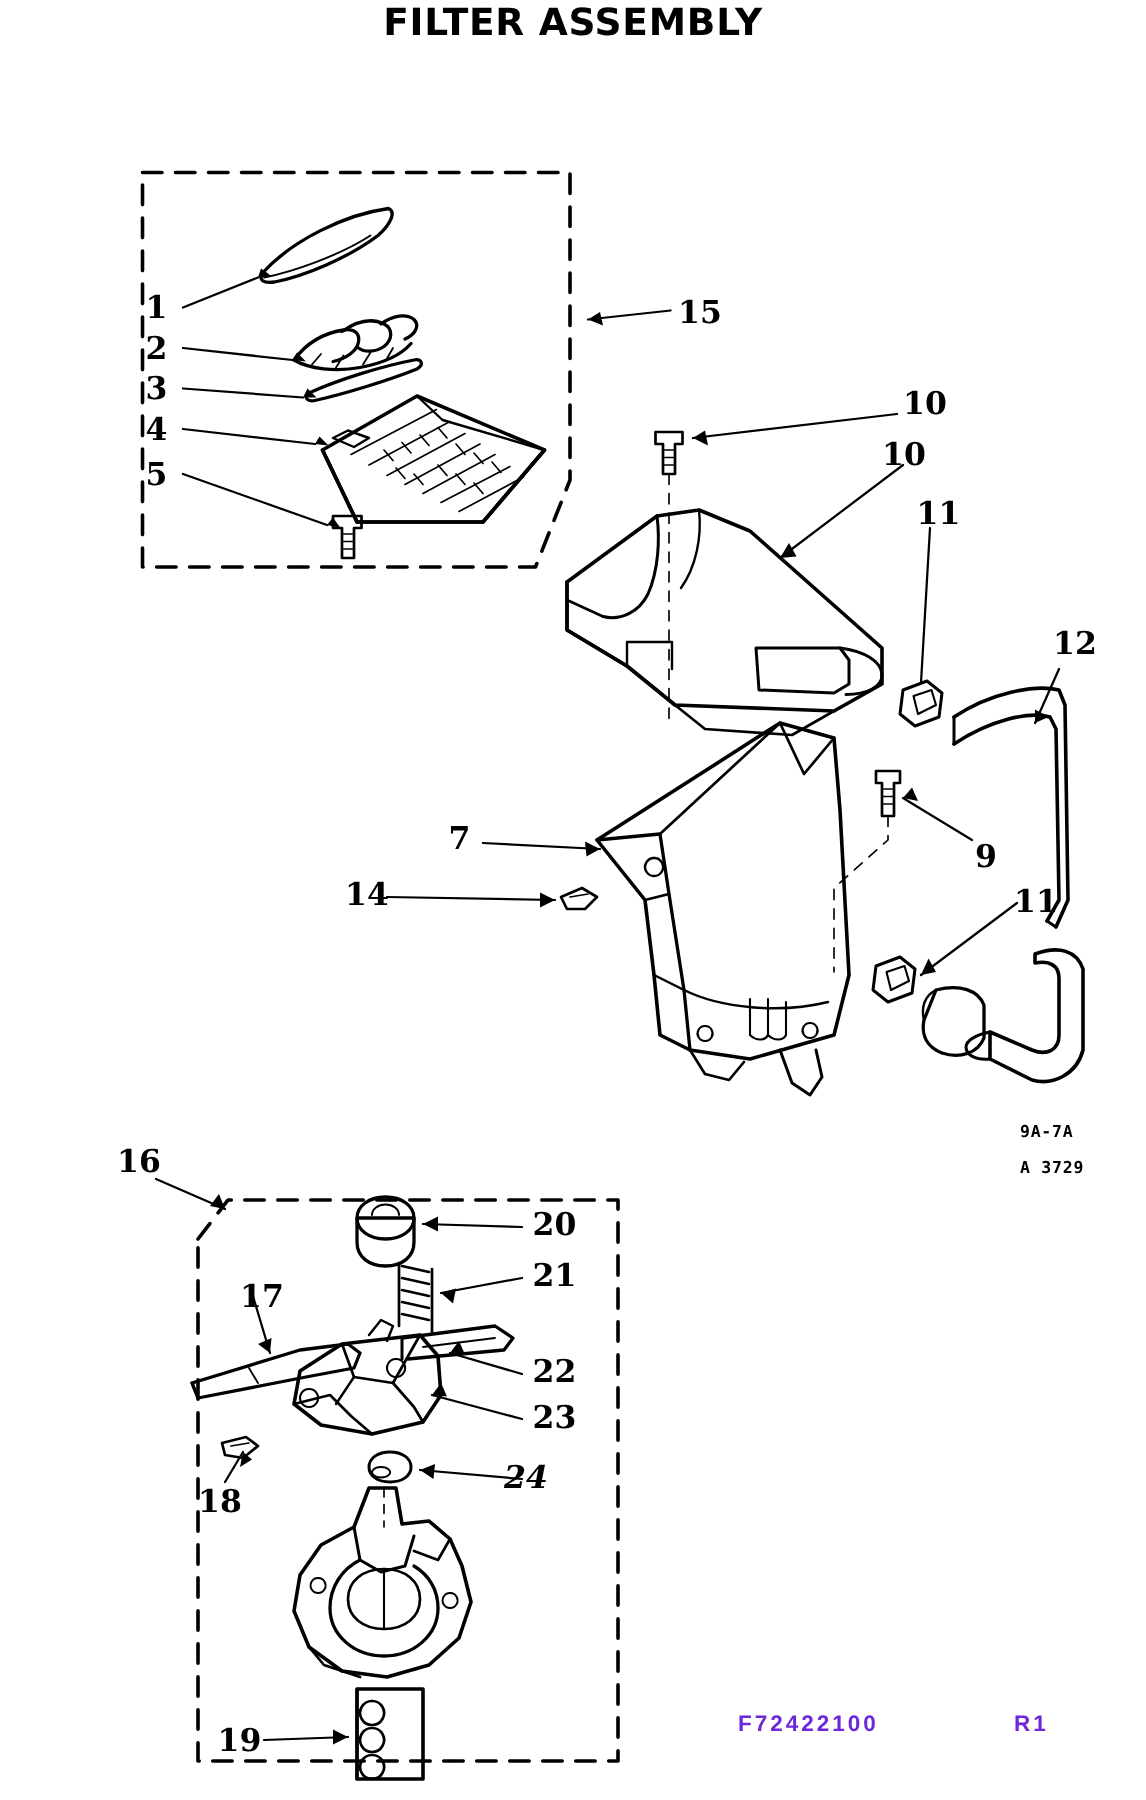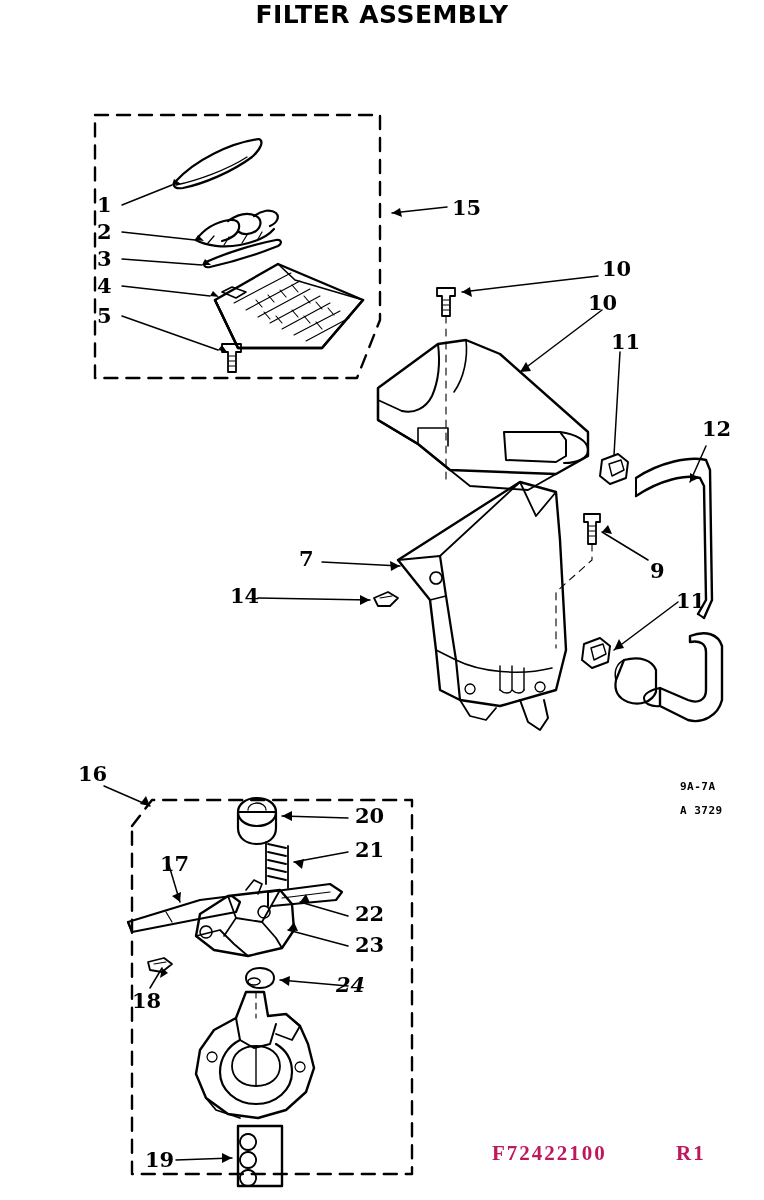--- a/index.html
+++ b/index.html
@@ -37,36 +37,35 @@
     position: absolute;
     font-family: "DejaVu Serif", serif;
     font-size: 21px;
     font-weight: bold;
     color: #000;
     white-space: nowrap;
     line-height: 1;
   }
   .partcode {
     position: absolute;
-    font-family: Liberation Serif, serif;
-    font-size: 21px;
+    font-family: Liberation Sans, sans-serif;
+    font-size: 15px;
     font-weight: bold;
     letter-spacing: 2px;
-    color: #be185d;
+    color: #6d28d9;
     white-space: nowrap;
   }
   .smallcode {
     position: absolute;
     font-family: "DejaVu Sans Mono", monospace;
     font-size: 11px;
     font-weight: bold;
     letter-spacing: 0.5px;
     color: #000;
     white-space: nowrap;
-    margin-top: 32px;
   }
   svg.art {
     position: absolute;
     left: 0; top: 0;
     width: 764px;
     height: 1200px;
     pointer-events: none;
   }
 </style>
 </head>

